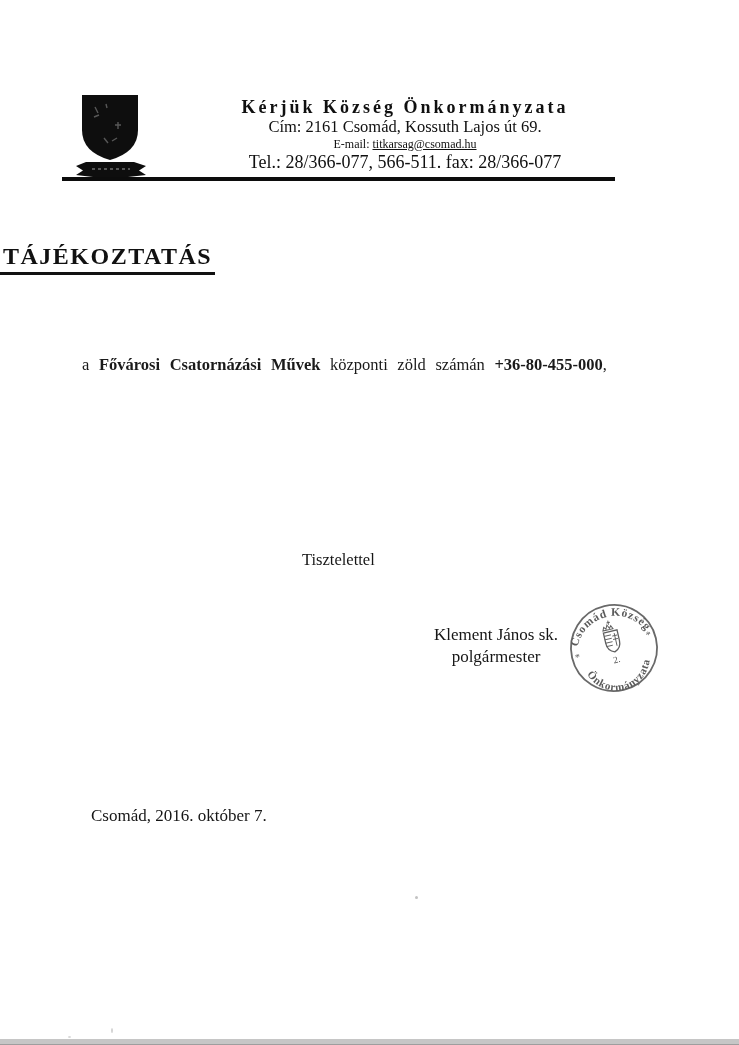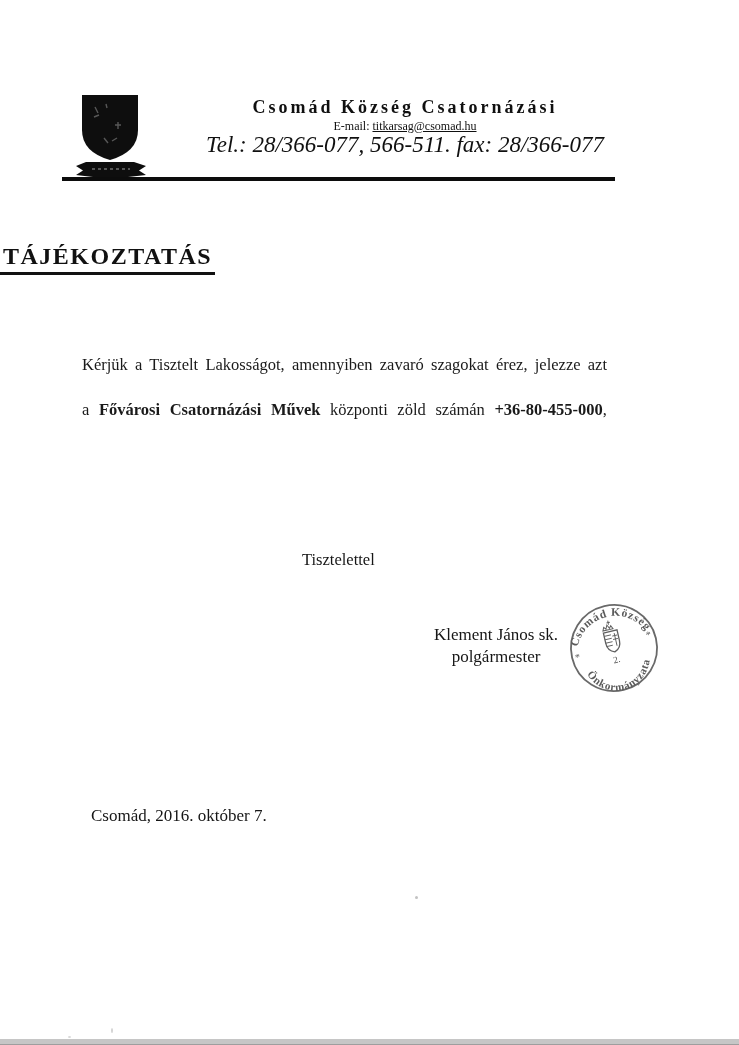--- a/index.html
+++ b/index.html
@@ -13,21 +13,21 @@
     color: #161616;
   }
 
   
   .logo { position: absolute; left: 76px; top: 94px; width: 70px; height: 84px; }
   .lh-text { position: absolute; left: 195px; top: 97px; width: 420px; text-align: center; color: #101010; }
   .org   { font-size: 18px; font-weight: bold; letter-spacing: 3px; line-height: 21px; white-space: nowrap; }
   .addr  { font-size: 16.5px; line-height: 18px; }
   .email-line { font-size: 12px; line-height: 17px; }
   .email-addr { text-decoration: underline; }
-  .phone { font-size: 23px; line-height: 19px; font-style: italic; }
+  .phone { font-size: 18px; line-height: 19px; }
   .rule  { position: absolute; left: 62px; top: 177px; width: 553px; height: 4px; background: #0c0c0c; }
 
   
   .title-wrap { position: absolute; left: 0; top: 243px; width: 705px; }
   .title {
     display: inline-block; margin: 0;
     font-size: 24px; font-weight: bold; letter-spacing: 1.5px;
     border-bottom: 3.5px solid #111; padding: 0 3px 2px 3px;
     color: #111;
   }
@@ -60,33 +60,33 @@
       <path d="M6,1 H62 V36 Q62,58 34,66 Q6,58 6,36 Z" fill="#0e0e0e"></path>
       <g stroke="#ffffff" stroke-width="1.4" opacity="0.3" fill="none">
         <path d="M19,13 l3,6 M18,23 l5,-2 M30,10 l1,4"></path>
         <path d="M42,28 v7 M39,31 h6"></path>
         <path d="M28,44 l4,5 M36,47 l5,-3"></path>
       </g>
       <path d="M0,72 L10,68 H58 L70,72 L63,76.5 L70,81 L52,83 H17 L0,81 L7,76.5 Z" fill="#0e0e0e"></path>
       <line x1="16" y1="75" x2="54" y2="75" stroke="#ffffff" stroke-width="1.6" stroke-dasharray="3,3" opacity="0.4"></line>
     </svg>
     <div class="lh-text">
-      <div class="org">Csomád Község Csatornázási</div>
+      <div class="org">Kérjük Község Önkormányzata</div>
+      <div class="addr">Cím: 2161 Csomád, Kossuth Lajos út 69.</div>
       <div class="email-line"><span>E-mail: </span><span class="email-addr">titkarsag@csomad.hu</span></div>
       <div class="phone">Tel.: 28/366-077, 566-511. fax: 28/366-077</div>
     </div>
     <div class="rule"></div>
   </div>
 
   <div class="title-wrap">
     <h1 class="title">TÁJÉKOZTATÁS</h1>
   </div>
 
   <div class="bodytext">
-    <p class="jline"><span>Kérjük a Tisztelt Lakosságot, amennyiben zavaró szagokat érez, jelezze azt</span></p>
     <p class="jline"><span>a </span><b>Fővárosi Csatornázási Művek</b><span> központi zöld számán </span><b>+36-80-455-000</b><span>,</span></p>
   </div>
 
   <div class="closing">Tisztelettel</div>
 
   <div class="sig">
     <div>Klement János sk.</div>
     <div>polgármester</div>
   </div>
 

